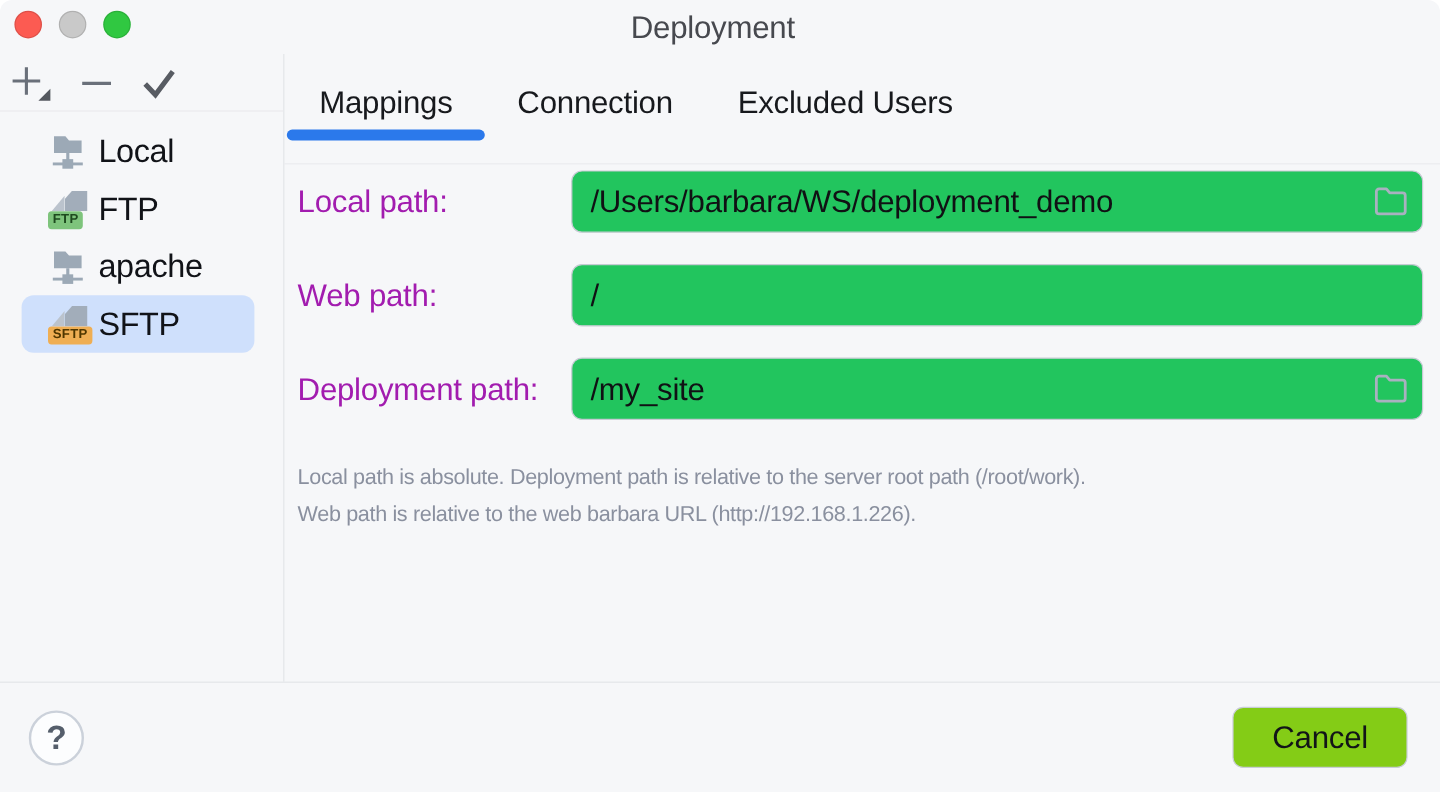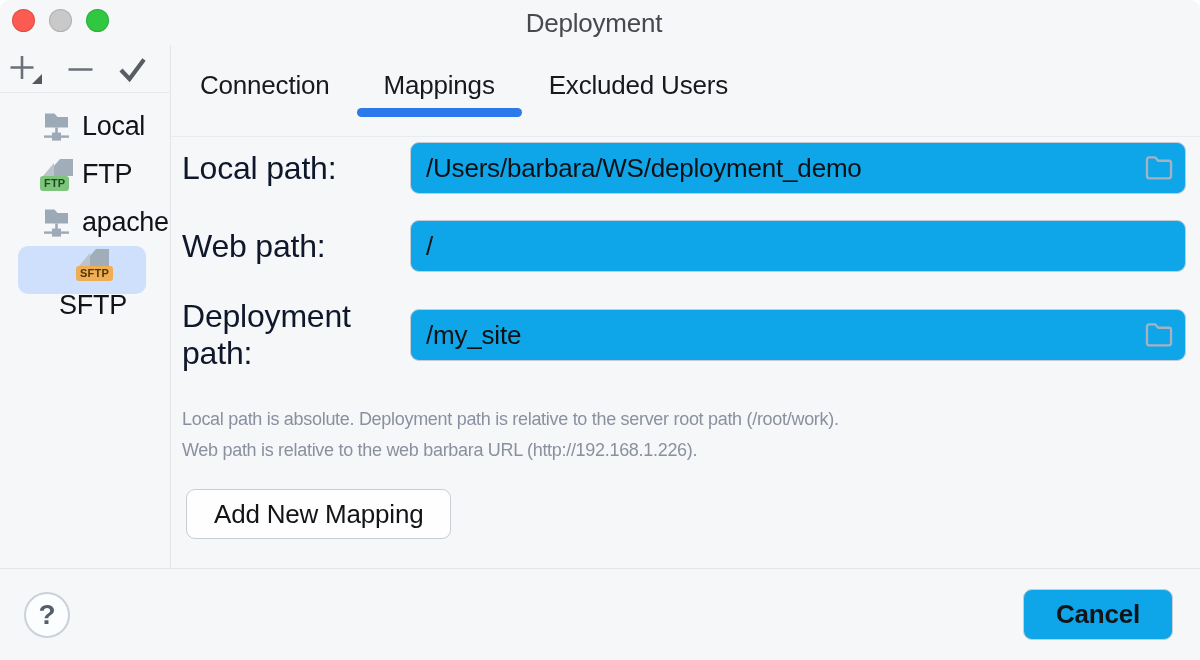--- a/index.html
+++ b/index.html
@@ -23,38 +23,38 @@
   .win-title {
     position: absolute; left: 0; right: 12px; top: 0; height: 45px;
     line-height: 47px; text-align: center;
     font-size: 26px; color: #47494F; letter-spacing: -0.2px;
   }
 
   
   .body-split { display: flex; height: 523px; }
 
   .sidebar {
-    width: 171px; flex: none;
+    width: 237px; flex: none;
     border-right: 1.5px solid #E3E5E9;
     display: flex; flex-direction: column;
   }
   .sidebar-toolbar {
     height: 48px; flex: none;
     border-bottom: 1.5px solid #E9EAED;
     display: flex; align-items: center; gap: 23px; padding-left: 6px;
   }
   .tool-btn { background: none; border: none; padding: 0; display: flex; align-items: center; cursor: default; }
 
   .server-list { list-style: none; padding-top: 9px; }
   .server-row {
     height: 48px; margin: 0 24px 0 18px; padding-left: 22px;
     border-radius: 10px;
     display: flex; align-items: center; gap: 8px;
   }
-  .server-row.selected { background: var(--selection, #CFE0FC); flex-direction: column; }
+  .server-row.selected { background: var(--selection, #CFE0FC); }
   .srv-label { font-size: 27px; color: #111318; letter-spacing: -0.3px; }
 
   .srv-icon { position: relative; width: 34px; height: 36px; flex: none; }
   .doc-tri  { position: absolute; left: 3px; top: 7px; width: 11px; height: 13px;
               background: #BBC3CD; clip-path: polygon(100% 0, 100% 100%, 0 100%); }
   .doc-body { position: absolute; left: 14px; top: 3px; width: 19px; height: 17px;
               background: #A2ADBA; clip-path: polygon(0 40%, 32% 0, 100% 0, 100% 100%, 0 100%); }
   .srv-badge {
     position: absolute; left: 0; bottom: 1px;
     font-size: 11px; font-weight: 700; line-height: 1.15;
@@ -74,26 +74,26 @@
   .tab { position: relative; height: 100%; display: flex; align-items: center;
          padding: 0 27px; cursor: default; }
   .tab-label { font-size: 26px; color: #17191D; letter-spacing: -0.2px; }
   .tab-underline {
     position: absolute; left: 0; right: 0; bottom: 9px; height: 9px;
     border-radius: 4.5px; background: var(--accent, #2B79EB);
   }
 
   .form-area { flex: 1; padding: 5px 14px 0 11px; }
   .field-row { display: flex; align-items: center; margin-bottom: 26px; }
-  .field-label { width: 228px; flex: none; font-size: 32px; color: #0f172a; letter-spacing: -0.2px; }
+  .field-label { width: 228px; flex: none; font-size: 26px; color: #a21caf; letter-spacing: -0.2px; }
   .input-wrap { position: relative; flex: 1; }
   .text-input {
     width: 100%; height: 52px;
     border: 1.5px solid #C7CBD4; border-radius: 9px;
-    background: #0ea5e9; outline: none;
+    background: #22c55e; outline: none;
     font-family: "Liberation Sans", sans-serif;
     font-size: 26px; color: #101114; letter-spacing: -0.2px;
     padding: 0 56px 0 15px;
   }
   .text-input.no-browse { padding-right: 15px; }
   .browse-btn {
     position: absolute; right: 10px; top: 50%; transform: translateY(-50%);
     background: none; border: none; padding: 2px; display: flex; cursor: default;
   }
 
@@ -117,22 +117,22 @@
     border: 2px solid #CBD1DA; background: #FCFDFE;
     font-family: "Liberation Sans", sans-serif;
     font-size: 28px; font-weight: 600; color: #555E6B;
     display: flex; align-items: center; justify-content: center; cursor: default;
   }
   .footer-spacer { flex: 1; }
   .btn {
     height: 51px; border-radius: 9px; font-family: "Liberation Sans", sans-serif;
     font-size: 26px; letter-spacing: -0.2px; cursor: default;
   }
-  .cancel-btn { min-width: 141px; padding: 0 32px; background: #0ea5e9;
-                border: 1.5px solid #C8CDD6; color: #121418; font-weight: bold; }
+  .cancel-btn { min-width: 141px; padding: 0 32px; background: #84cc16;
+                border: 1.5px solid #C8CDD6; color: #121418; }
   .ok-btn { min-width: 145px; padding: 0 32px; margin-left: 25px;
             background: var(--accent, #2B79EB); border: none; color: #FFFFFF; font-weight: 500; }
 </style>
 </head>
 <body>
 
 <div class="window">
 
   <div class="titlebar">
     <div class="traffic-lights">
@@ -206,26 +206,26 @@
             <span class="srv-badge badge-sftp">SFTP</span>
           </span>
           <span class="srv-label">SFTP</span>
         </li>
       </ul>
     </aside>
 
     <main class="content">
 
       <div class="tabbar">
-        <div class="tab">
-          <span class="tab-label">Connection</span>
-        </div>
         <div class="tab active">
           <span class="tab-label">Mappings</span>
           <span class="tab-underline"></span>
+        </div>
+        <div class="tab">
+          <span class="tab-label">Connection</span>
         </div>
         <div class="tab">
           <span class="tab-label">Excluded Users</span>
         </div>
       </div>
 
       <div class="form-area">
 
         <div class="field-row">
           <label class="field-label">Local path:</label>
@@ -256,21 +256,20 @@
               </svg>
             </button>
           </div>
         </div>
 
         <div class="hint">
           <div>Local path is absolute. Deployment path is relative to the server root path (/root/work).</div>
           <div>Web path is relative to the web barbara URL (http://192.168.1.226).</div>
         </div>
 
-        <button class="add-mapping-btn">Add New Mapping</button>
       </div>
     </main>
   </div>
 
   <div class="footer">
     <button class="help-btn">
       <span>?</span>
     </button>
     <div class="footer-spacer"></div>
     <button class="btn cancel-btn">Cancel</button>

